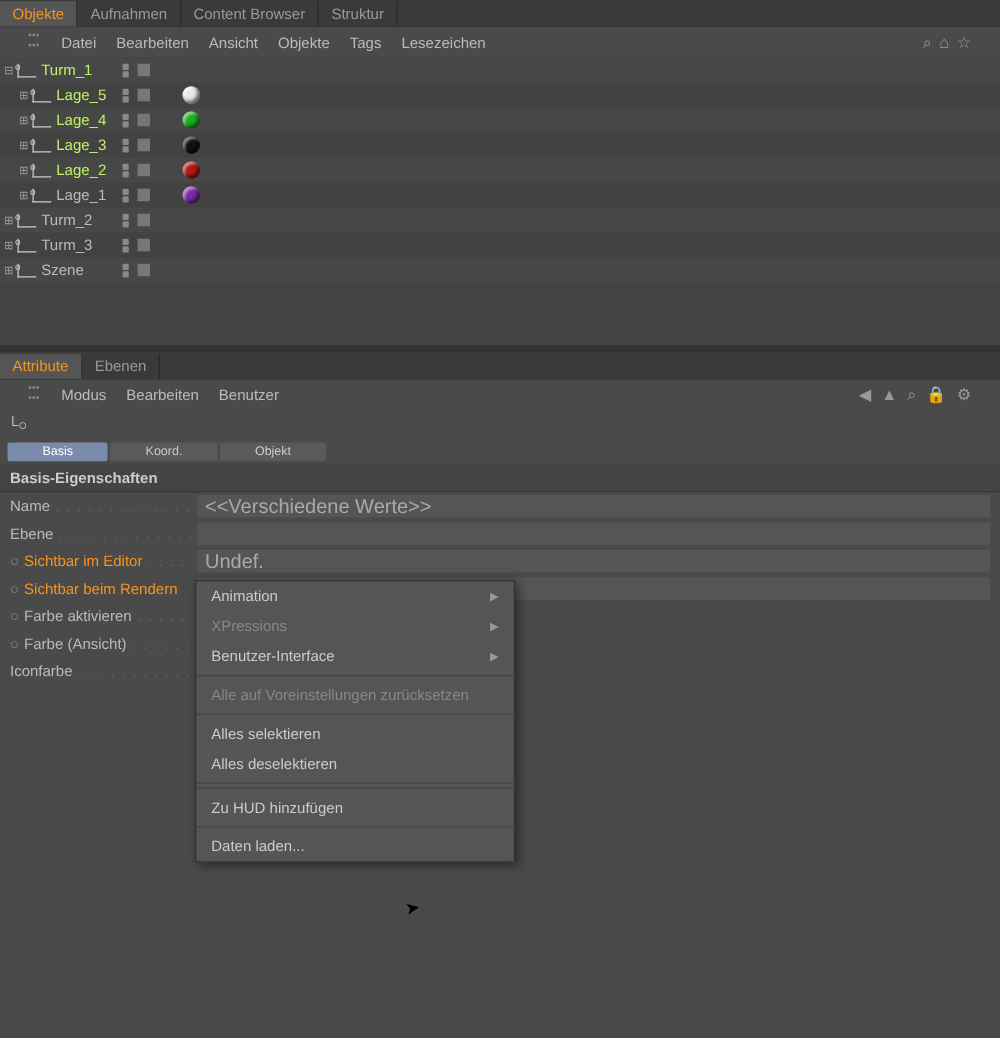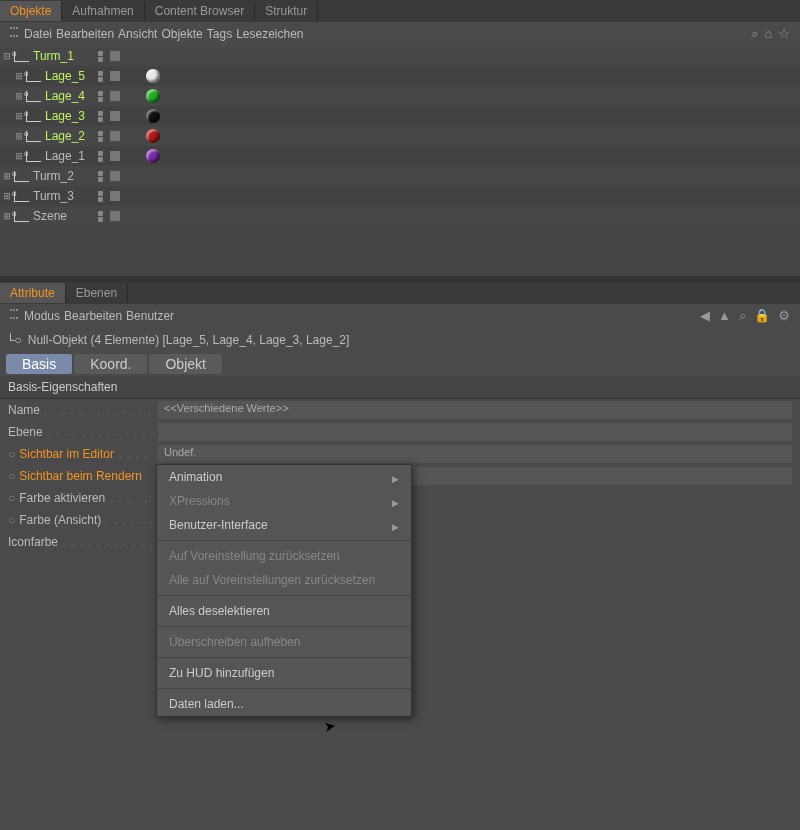--- a/index.html
+++ b/index.html
@@ -1,19 +1,19 @@
 <!DOCTYPE html>
 <html><head>
 <meta charset="utf-8">
 <style>
 html,body{margin:0;padding:0;width:800px;height:830px;background:#4a4a4a;font-family:Arial,Helvetica,sans-serif;font-size:12px;color:#bbb;overflow:hidden}
 .tab-row{display:flex;background:#3a3a3a;height:22px;align-items:center}
 .tab{padding:3px 10px;color:#999;cursor:pointer;border-right:1px solid #2a2a2a}
 .tab.active{background:#555;color:#f7931e}
-.menu-bar{display:flex;align-items:center;background:#4a4a4a;height:24px;padding:0 10px;gap:4px}
+.menu-bar{display:flex;align-items:center;background:#4a4a4a;height:24px;padding:0 23px;gap:16px}
 .grip{width:8px;height:14px;display:flex;flex-wrap:wrap;gap:1px;margin-right:2px}
 .grip span{width:2px;height:2px;background:#888}
 .menu-item{color:#bbb;cursor:pointer}
 .menu-icons{margin-left:auto;display:flex;gap:6px;color:#999;font-size:13px}
 .tree-area{background:#444;height:230px;overflow:hidden;position:relative}
 .tree-row{display:flex;align-items:center;height:20px;position:relative}
 .tree-row:nth-child(even){background:#424242}
 .tree-row:nth-child(odd){background:#474747}
 .tree-indent{display:inline-block}
 .expander{width:10px;height:10px;display:inline-flex;align-items:center;justify-content:center;color:#999;font-size:9px;cursor:pointer;margin-right:2px}
@@ -25,32 +25,32 @@
 .vis-dots{width:10px;display:flex;flex-direction:column;gap:1px}
 .vis-dots span{width:5px;height:5px;background:#888;border-radius:1px;display:block}
 .tag-square{width:10px;height:10px;background:#777}
 .mat-ball{width:14px;height:14px;border-radius:50%;margin-left:24px;box-shadow:inset -2px -2px 3px rgba(0,0,0,.6),inset 2px 2px 2px rgba(255,255,255,.5)}
 .panel-sep{height:6px;background:#333}
 .attr-tabs{display:flex;background:#3a3a3a;height:22px}
 .attr-tabs .tab.active{color:#f7931e;background:#555}
 .obj-header{display:flex;align-items:center;height:24px;padding:0 6px;background:#4a4a4a}
 .obj-header .null-icon2{display:inline-block;font-size:12px;margin-right:6px;color:#ccc}
 .sub-tabs{display:flex;gap:2px;padding:2px 6px;background:#4a4a4a}
-.subtab{padding:2px 16px;background:#5a5a5a;color:#ccc;border-radius:2px;cursor:pointer;font-size:14px}
+.subtab{padding:2px 28px;background:#5a5a5a;color:#ccc;border-radius:2px;cursor:pointer;font-size:10px}
 .subtab.active{background:#7a8aaa;color:#fff}
-.section-title{padding:4px 8px;color:#ccc;font-weight:normal;background:#444;border-bottom:1px solid #333}
+.section-title{padding:4px 8px;color:#ccc;font-weight:bold;background:#444;border-bottom:1px solid #333}
 .prop-row{display:flex;align-items:center;height:22px;padding:0 8px;background:#4a4a4a}
 .prop-label{width:150px;color:#bbb;white-space:nowrap;overflow:hidden}
 .prop-label .dots{color:#666;letter-spacing:1px}
 .prop-label.sel{color:#f7931e}
 .prop-label .bullet{color:#888;margin-right:4px}
-.prop-value{flex:1;background:#555;height:16px;padding:1px 6px;color:#aaa;font-size:11px}
+.prop-value{flex:1;background:#555;height:16px;padding:1px 6px;color:#aaa;font-size:16px}
 .prop-value.flat{background:transparent}
 .context-menu{position:absolute;left:156px;top:464px;width:254px;background:#555;box-shadow:2px 2px 8px rgba(0,0,0,.5);border:1px solid #333}
-.cm-item{padding:5px 12px;color:#888;display:flex;align-items:flex-end;justify-content:space-between;cursor:pointer;font-size:12px}
+.cm-item{padding:5px 12px;color:#888;display:flex;align-items:center;justify-content:space-between;cursor:pointer;font-size:12px}
 .cm-item.enabled{color:#ccc}
 .cm-item.highlight{background:#b0b0b0;color:#222}
 .cm-item .arrow{font-size:9px;color:#999}
 .cm-sep{height:1px;background:#444;margin:3px 0}
 .cursor{position:absolute;left:324px;top:718px;font-size:14px;color:#000;pointer-events:none;transform:rotate(-10deg)}
 .right-toolbar{margin-left:auto;display:flex;gap:8px;color:#999;font-size:13px}
 </style>
 </head>
 <body>
 
@@ -232,21 +232,20 @@
     <span>◀</span>
     <span>▲</span>
     <span>⌕</span>
     <span>🔒</span>
     <span>⚙</span>
   </div>
 </div>
 
 <div class="obj-header">
   <span class="null-icon2">└○</span>
-  <span>Null-Objekt (4 Elemente) [Lage_5, Lage_4, Lage_3, Lage_2]</span>
 </div>
 
 <div class="sub-tabs">
   <div class="subtab active">Basis</div>
   <div class="subtab">Koord.</div>
   <div class="subtab">Objekt</div>
 </div>
 
 <div class="section-title">Basis-Eigenschaften</div>
 
@@ -287,33 +286,30 @@
   <div class="cm-item">
       <span>XPressions</span>
       <span class="arrow">▶</span>
     </div>
   <div class="cm-item enabled">
       <span>Benutzer-Interface</span>
       <span class="arrow">▶</span>
     </div>
   <div class="cm-sep"></div>
   <div class="cm-item">
-      <span>Auf Voreinstellung zurücksetzen</span>
-    </div>
-  <div class="cm-item">
       <span>Alle auf Voreinstellungen zurücksetzen</span>
     </div>
   <div class="cm-sep"></div>
   <div class="cm-item enabled">
+      <span>Alles selektieren</span>
+    </div>
+  <div class="cm-item enabled">
       <span>Alles deselektieren</span>
     </div>
   <div class="cm-sep"></div>
-  <div class="cm-item">
-      <span>Überschreiben aufheben</span>
-    </div>
   <div class="cm-sep"></div>
   <div class="cm-item enabled">
       <span>Zu HUD hinzufügen</span>
     </div>
   <div class="cm-sep"></div>
   <div class="cm-item enabled">
       <span>Daten laden...</span>
     </div>
 </div>
 

